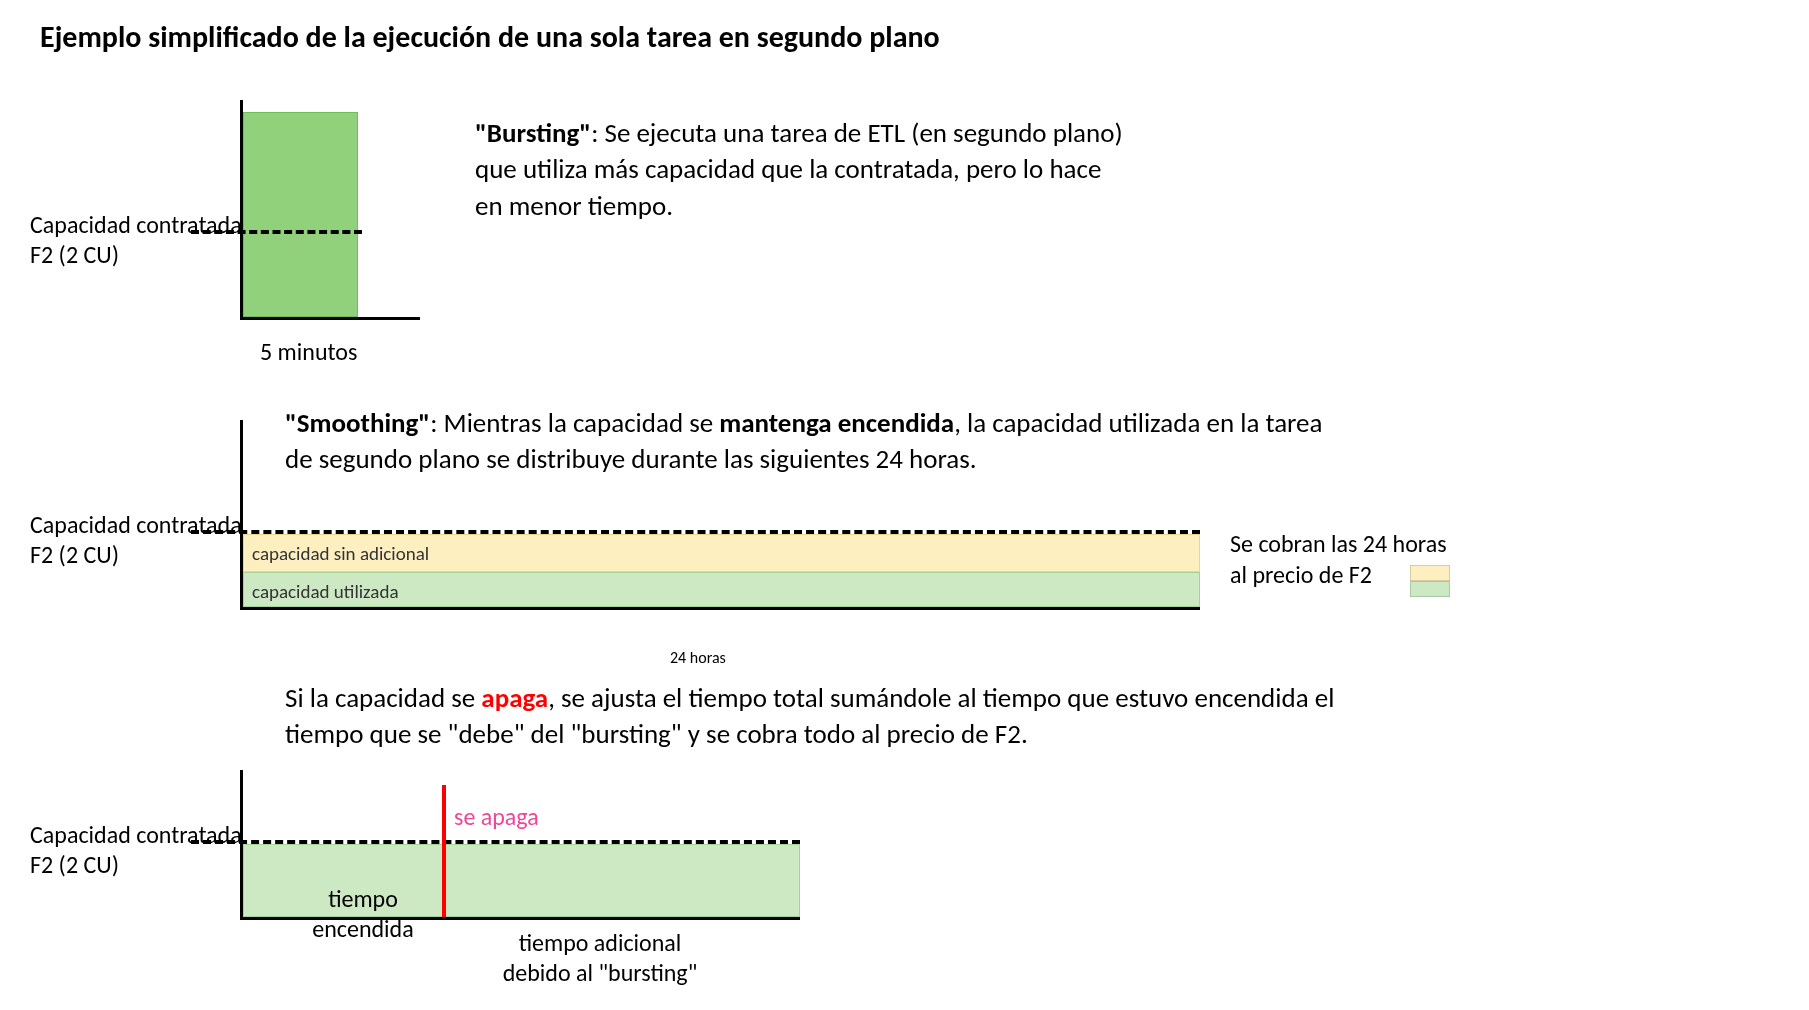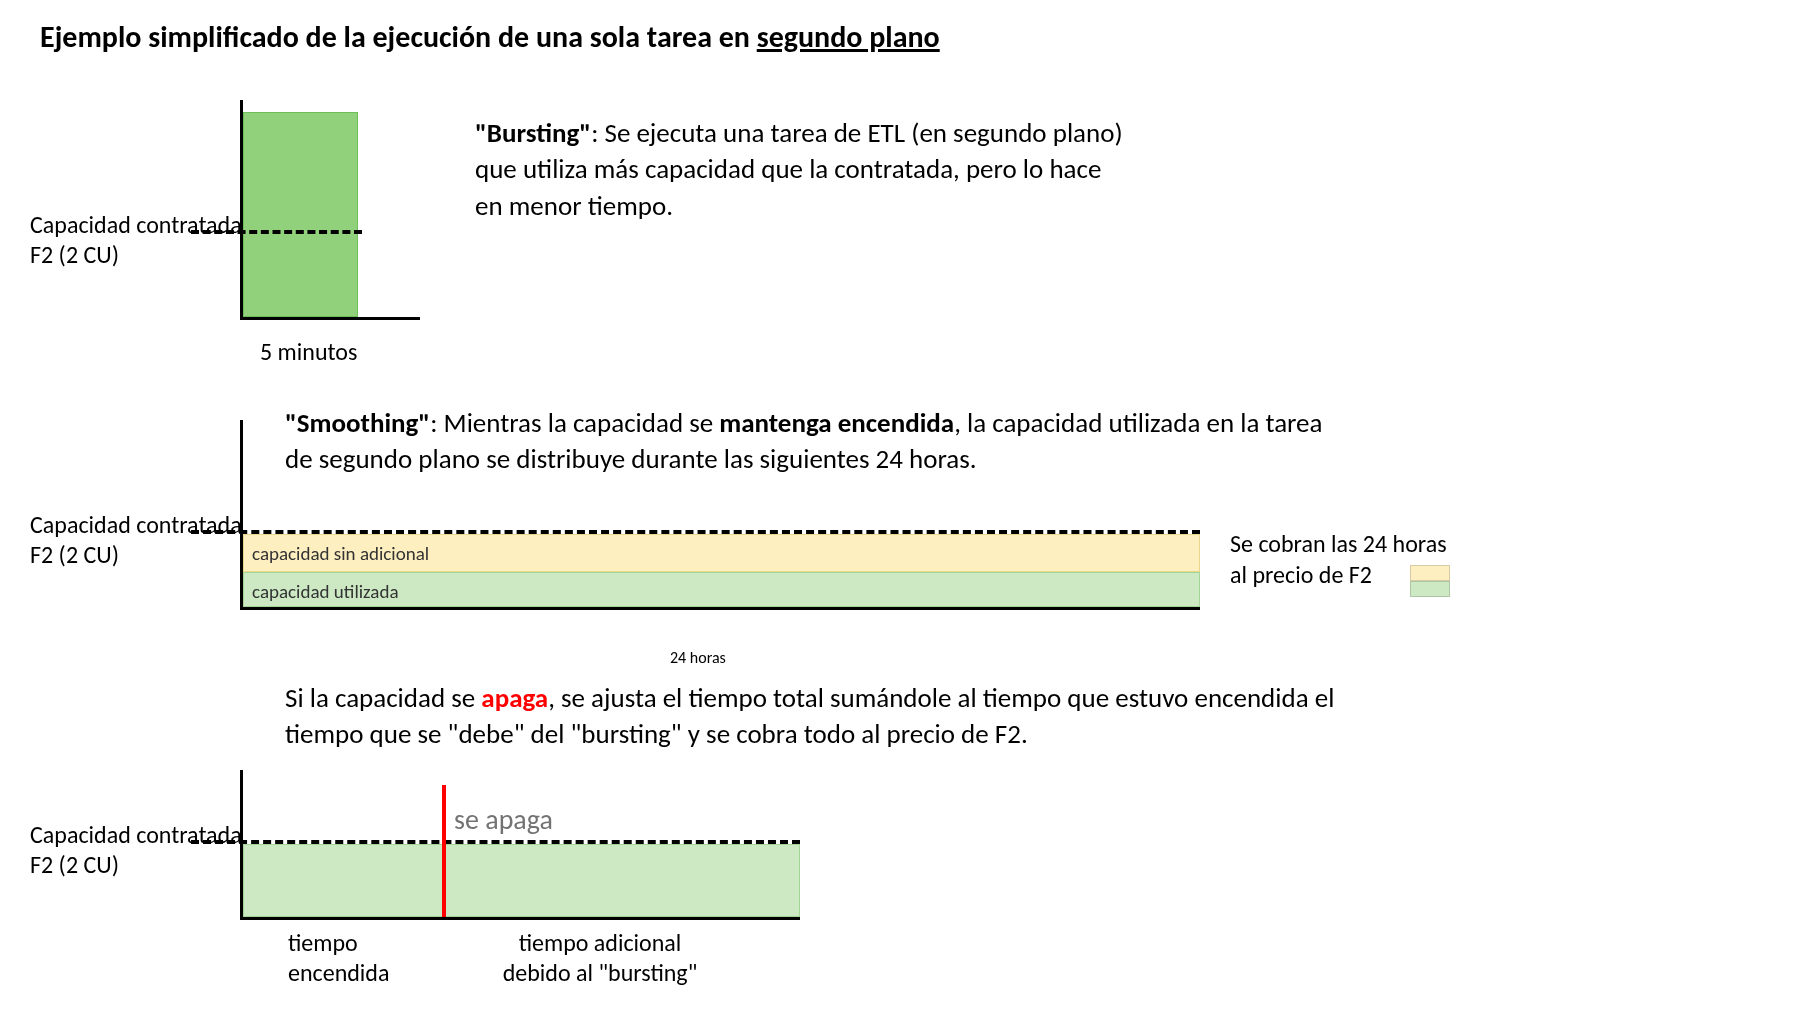--- a/index.html
+++ b/index.html
@@ -11,21 +11,21 @@
     position: relative;
     color: #000;
   }
   .title {
     position: absolute;
     top: 18px;
     left: 40px;
     font-size: 30px;
     font-weight: bold;
   }
-  .title .underline { text-decoration: underline; }
+  .title .underline { }
 
   
   .chart1 {
     position: absolute;
     left: 240px;
     top: 100px;
     width: 180px;
     height: 220px;
   }
   .chart1 .yaxis {
@@ -212,34 +212,34 @@
   .chart3 .redline {
     position: absolute;
     left: 202px;
     top: 15px; bottom: 0;
     width: 0;
     border-left: 4px solid #ff0000;
   }
   .chart3 .redlabel {
     position: absolute;
     left: 214px; top: 32px;
-    color: #737373;
-    font-size: 28px;
+    color: #ec4899;
+    font-size: 24px;
   }
   .chart3-ylabel {
     position: absolute;
     left: 30px; top: 820px;
     font-size: 24px;
     line-height: 1.25;
   }
   .chart3-xlabel-left {
     position: absolute;
-    left: 288px; top: 928px;
-    font-size: 24px;
-    text-align: left;
+    left: 288px; top: 884px;
+    font-size: 24px;
+    text-align: center;
     width: 150px;
     line-height: 1.25;
   }
   .chart3-xlabel-right {
     position: absolute;
     left: 460px; top: 928px;
     font-size: 24px;
     text-align: center;
     width: 280px;
     line-height: 1.25;

